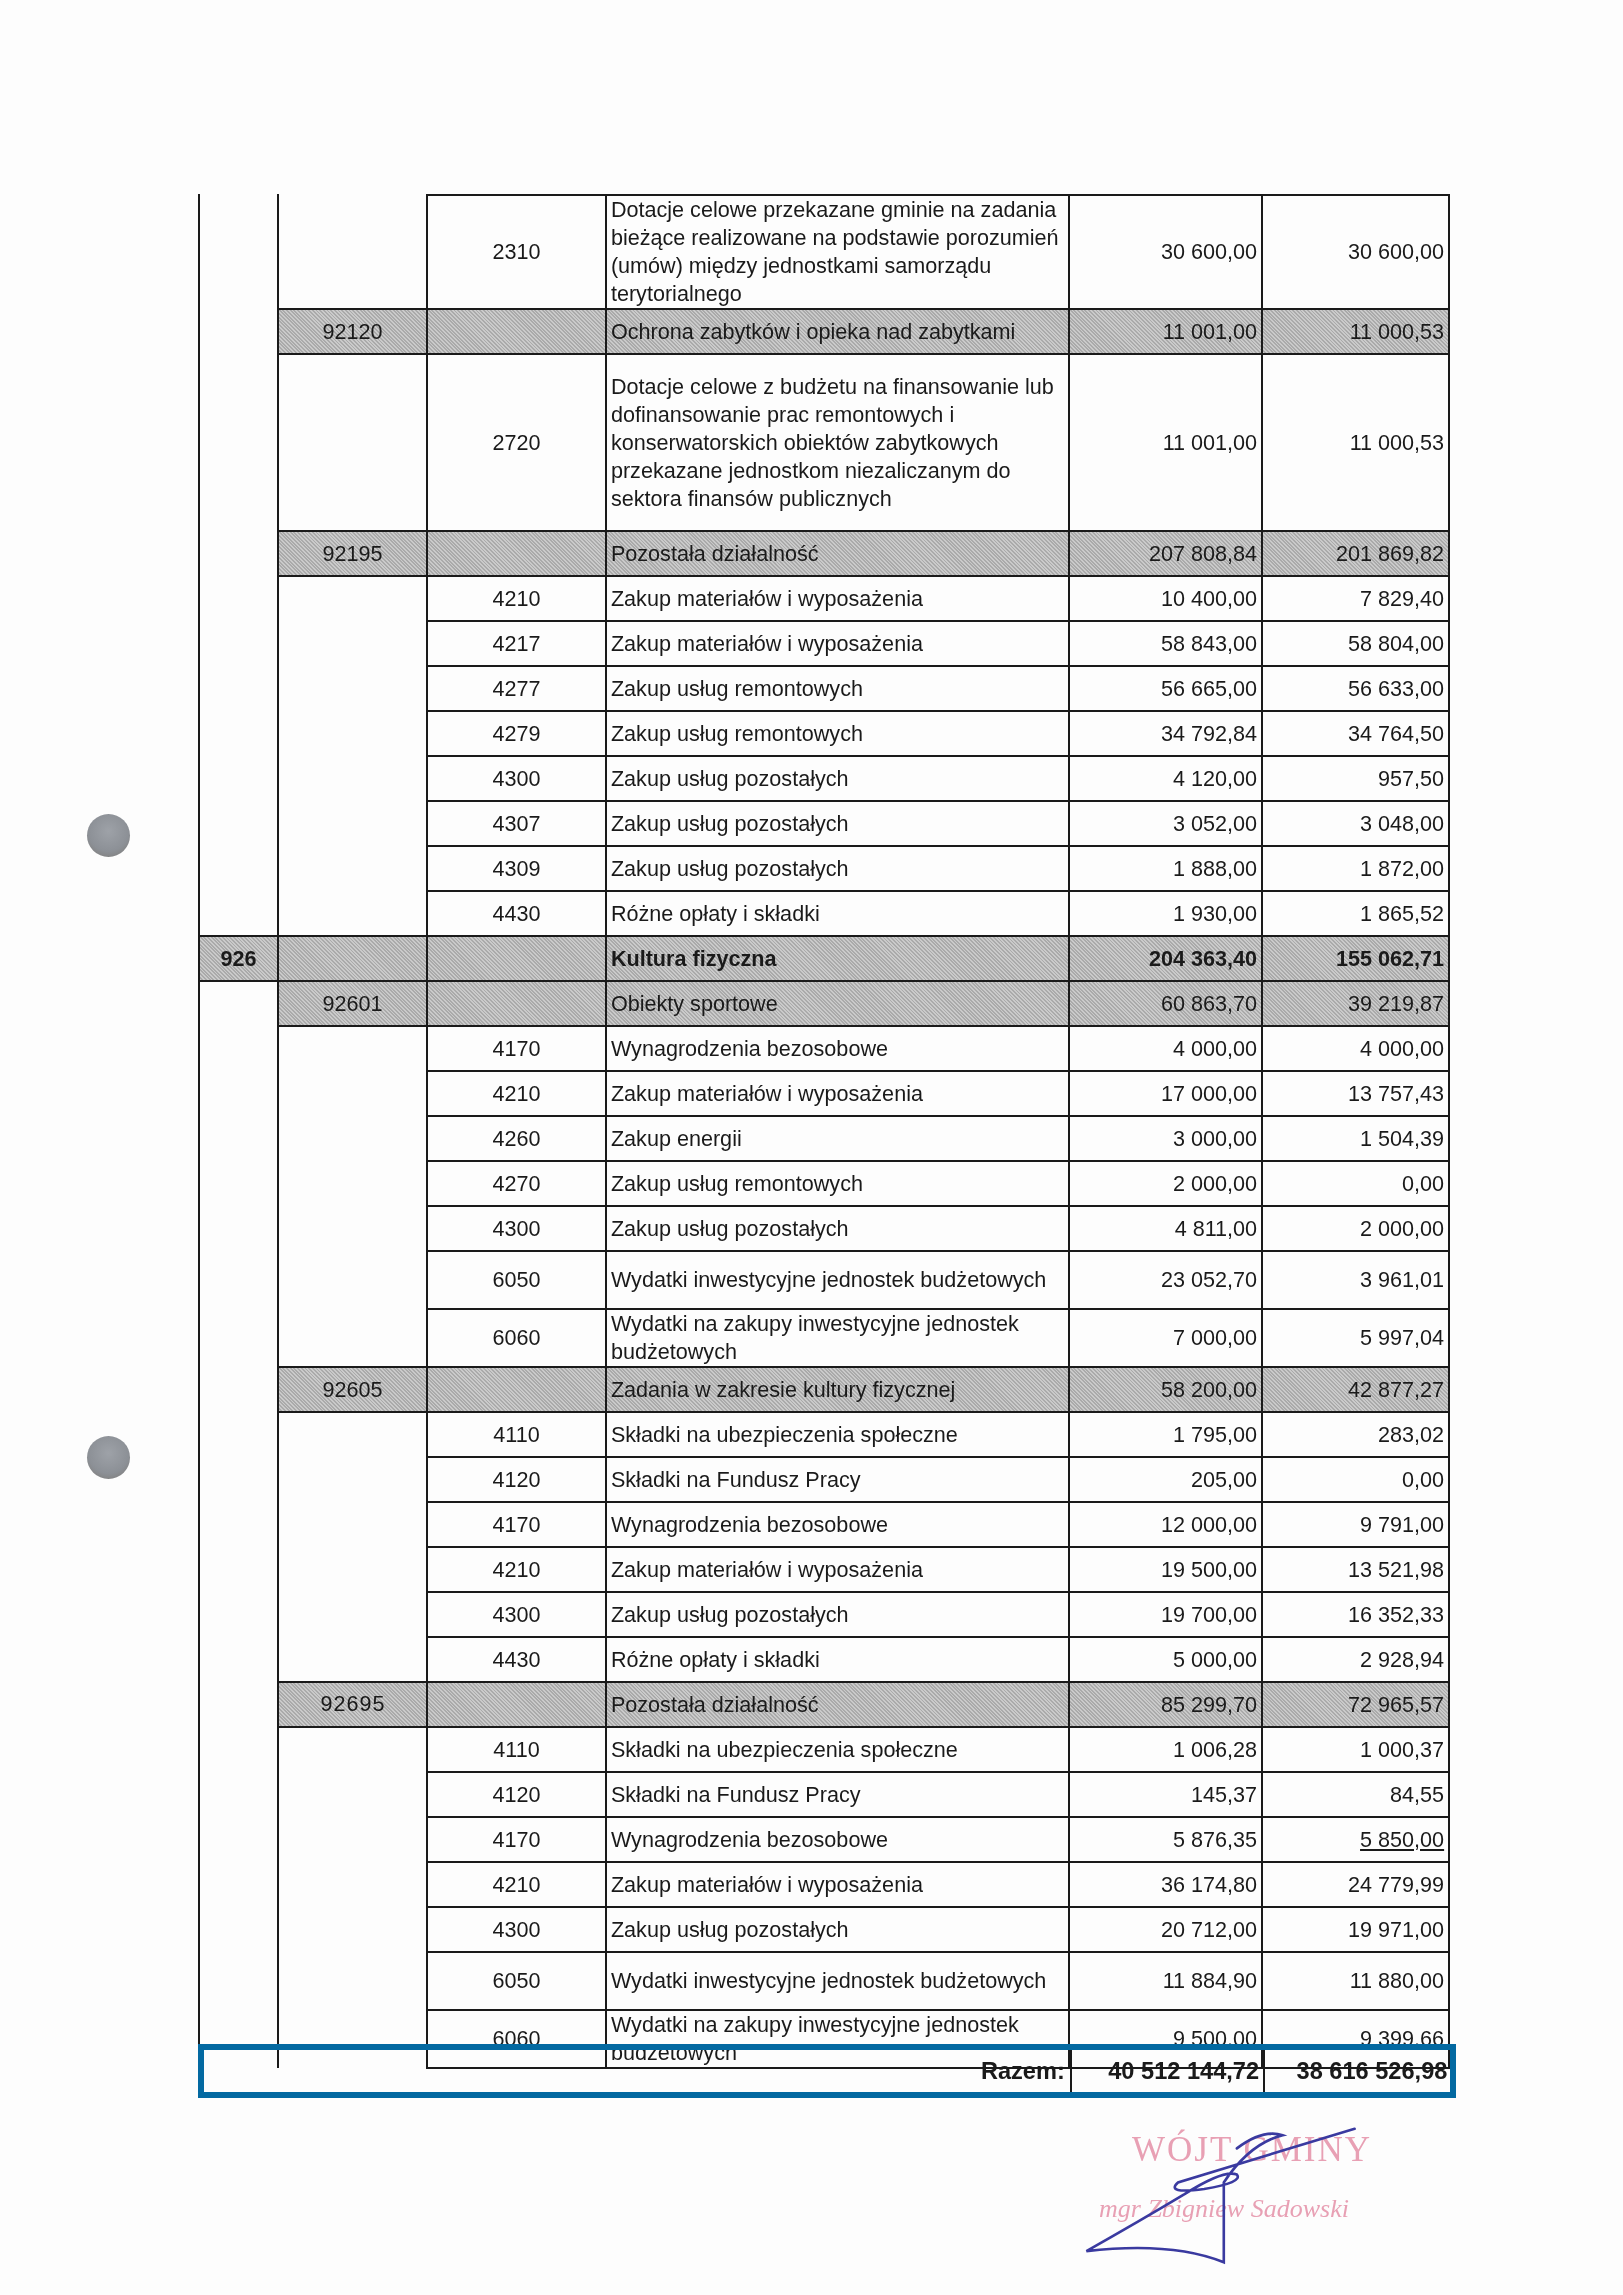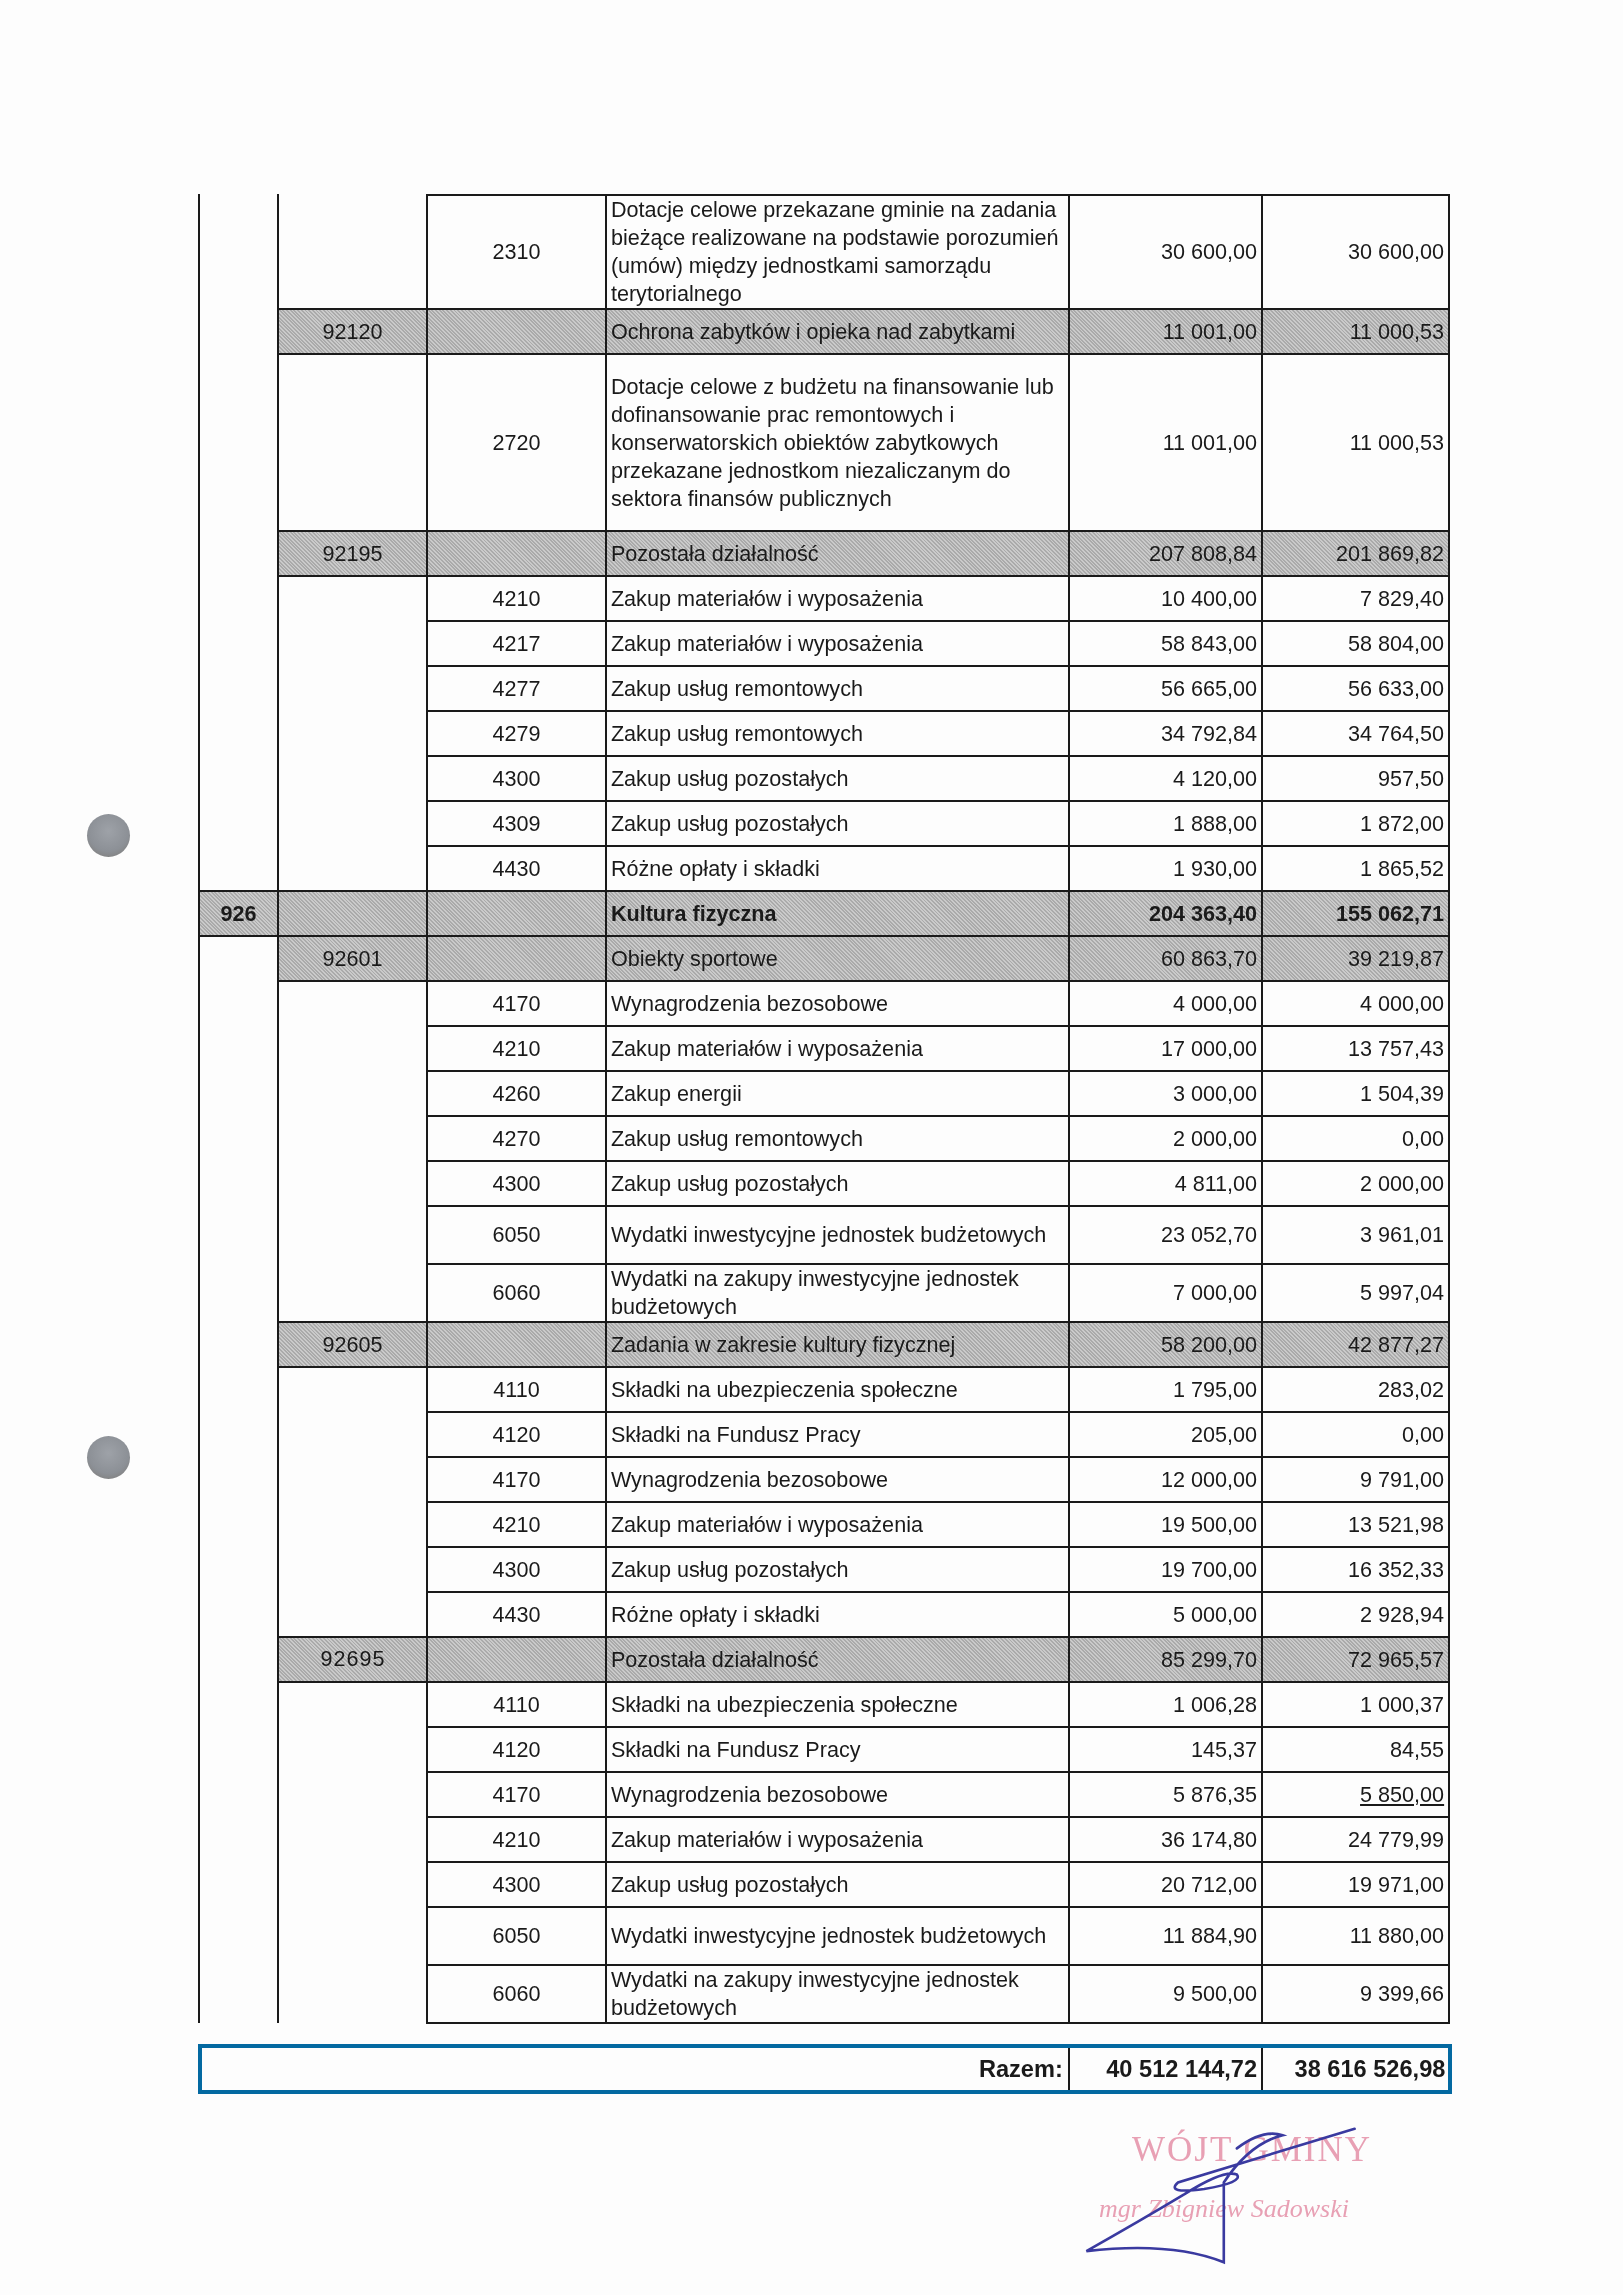--- a/index.html
+++ b/index.html
@@ -22,21 +22,21 @@
   td.num { text-align: right; padding-right: 2.6px; }
   td.code { text-align: center; }
   td.desc { text-align: left; padding-left: 3.9px; }
   tr.shade td.sh {
     background-color: #b8b8b8;
     background-image: repeating-linear-gradient(45deg, rgba(255,255,255,0.25) 0 1.3px, rgba(0,0,0,0.08) 1.3px 2.6px);
   }
   tr.bold td { font-weight: bold; }
   .razem {
     position: absolute; left: 198px; top: 2044px; width: 1246px; height: 42px;
-    border: 4px solid #0369a1; display: flex; font-size: 23.6px; font-weight: bold;
+    border: 6px solid #0369a1; display: flex; font-size: 23.6px; font-weight: bold;
   }
   .razem .lbl { flex: 0 0 868px; text-align: right; padding-right: 5.2px; line-height: 42px; border-right: 2px solid #1a1a1a; box-sizing: border-box; }
   .razem .v1 { flex: 0 0 193px; text-align: right; padding-right: 3.9px; line-height: 42px; border-right: 2px solid #1a1a1a; box-sizing: border-box; }
   .razem .v2 { flex: 1; text-align: right; padding-right: 2.6px; line-height: 42px; }
   .stamp { position: absolute; left: 1073px; top: 2117px; width: 367px; height: 157px; }
   .stamp .t1 { position: absolute; left: 59px; top: 13px; font-family: "Liberation Serif", serif; font-size: 35px; color: #e8a0b4; letter-spacing: 2px; }
   .stamp .t2 { position: absolute; left: 26px; top: 77px; font-family: "Liberation Serif", serif; font-style: italic; font-size: 26px; color: #e8a0b4; }
   .stamp svg { position: absolute; left: 0; top: 0; }
 </style>
 </head>
@@ -126,20 +126,28 @@
         <td class="code nb" style="height: 43px;"></td>
         <td class="code nb" style="height: 43px;"></td>
         <td class="code" style="height: 43px;">4300</td>
         <td class="desc" style="height: 43px;">Zakup usług pozostałych</td>
         <td class="num" style="height: 43px;">4 120,00</td>
         <td class="num" style="height: 43px;">957,50</td>
       </tr>
       <tr>
         <td class="code nb" style="height: 43px;"></td>
         <td class="code nb" style="height: 43px;"></td>
+        <td class="code" style="height: 43px;">4307</td>
+        <td class="desc" style="height: 43px;">Zakup usług pozostałych</td>
+        <td class="num" style="height: 43px;">3 052,00</td>
+        <td class="num" style="height: 43px;">3 048,00</td>
+      </tr>
+      <tr>
+        <td class="code nb" style="height: 43px;"></td>
+        <td class="code nb" style="height: 43px;"></td>
         <td class="code" style="height: 43px;">4309</td>
         <td class="desc" style="height: 43px;">Zakup usług pozostałych</td>
         <td class="num" style="height: 43px;">1 888,00</td>
         <td class="num" style="height: 43px;">1 872,00</td>
       </tr>
       <tr>
         <td class="code nb" style="height: 43px;"></td>
         <td class="code nb" style="height: 43px;"></td>
         <td class="code" style="height: 43px;">4430</td>
         <td class="desc" style="height: 43px;">Różne opłaty i składki</td>

